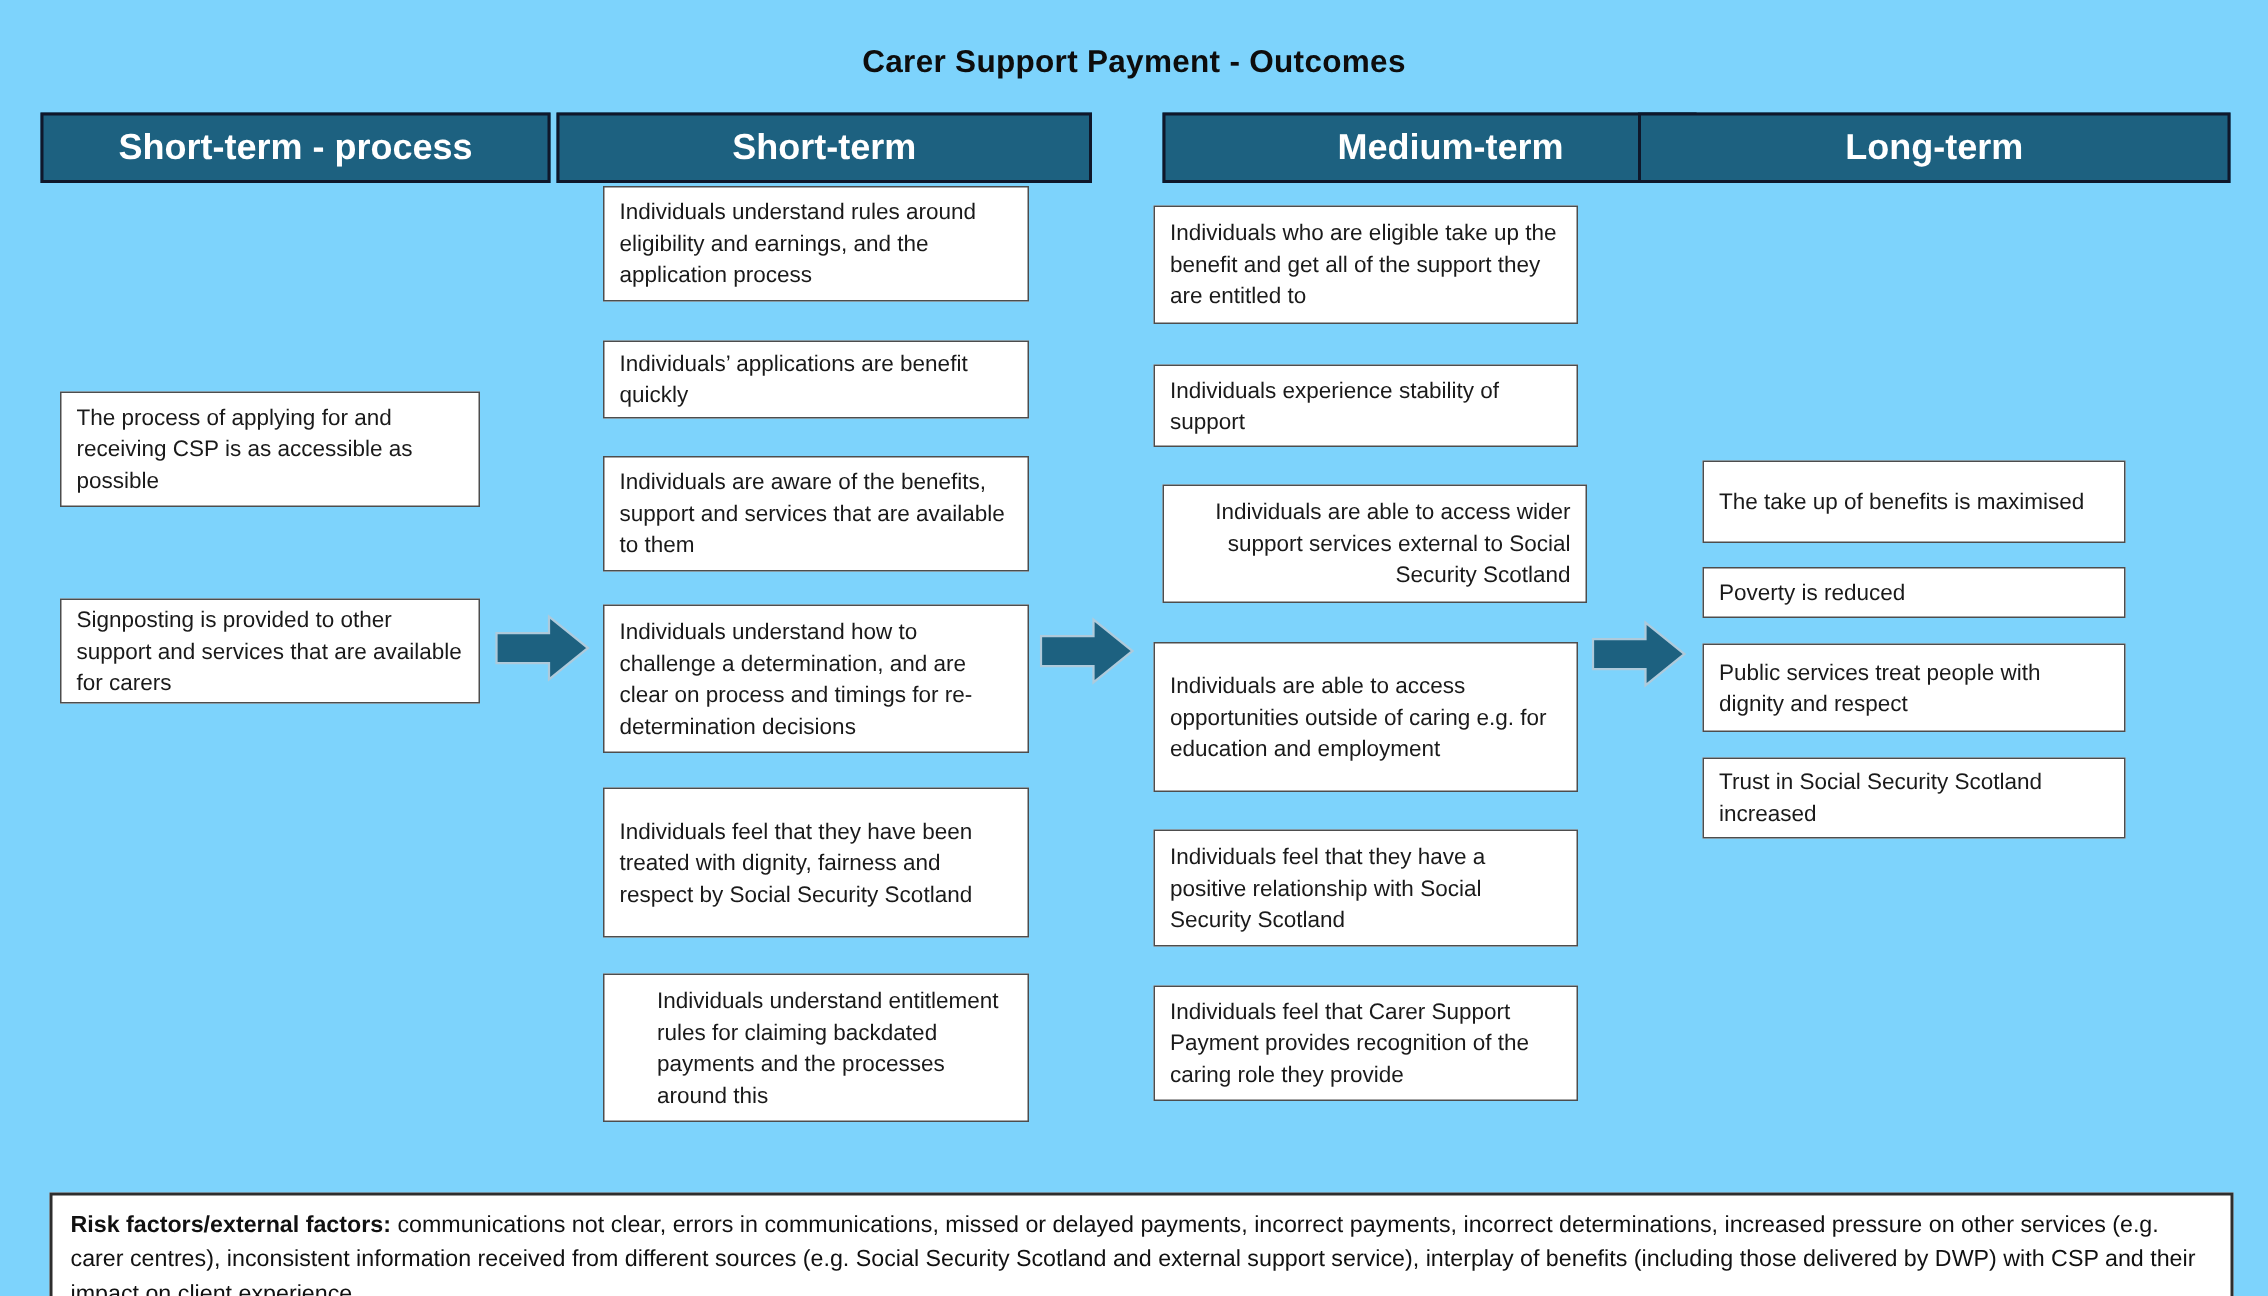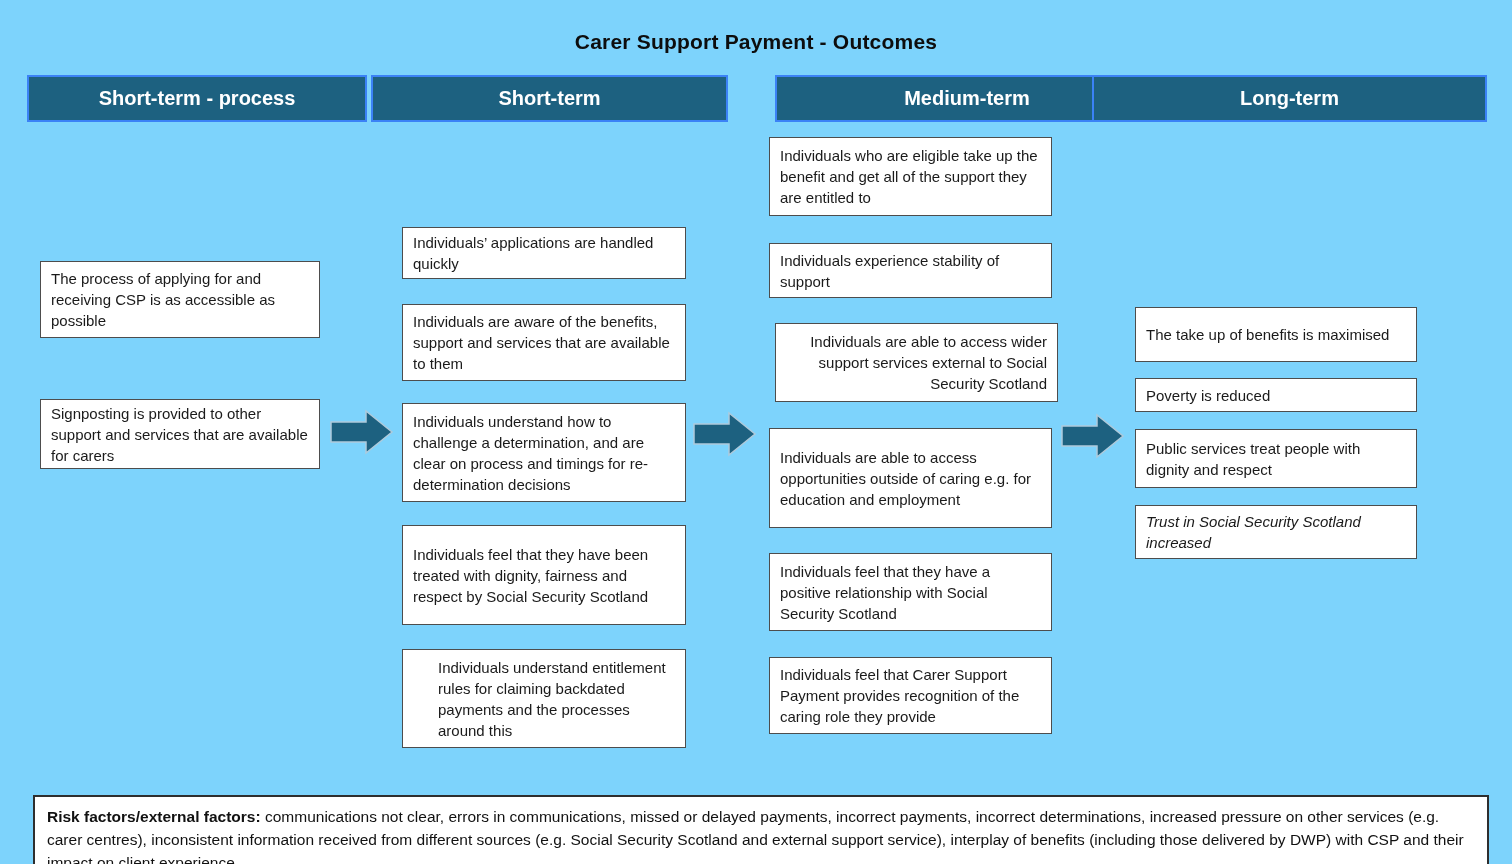--- a/index.html
+++ b/index.html
@@ -24,27 +24,27 @@
     font-size: 21px;
     font-weight: bold;
     color: #0d0d0d;
     letter-spacing: 0.2px;
   }
   .col-header {
     position: absolute;
     top: 75px;
     height: 47px;
     background: var(--header-bg, #1D6180);
-    border: 2px solid #3b82f6;
+    border: 2px solid #0f172a;
     box-sizing: border-box;
     display: flex;
     align-items: center;
     justify-content: center;
     color: #ffffff;
-    font-size: 20px;
+    font-size: 24px;
     font-weight: bold;
   }
   .box {
     position: absolute;
     box-sizing: border-box;
     background: #ffffff;
     border: 1.5px solid #4d4d4d;
     padding: 5px 10px;
     display: flex;
     flex-direction: column;
@@ -83,37 +83,38 @@
   <div class="title">Carer Support Payment - Outcomes</div>
 
   <div class="col-header" style="left:27px; width:340px;">Short-term - process</div>
   <div class="col-header" style="left:371px; width:357px;">Short-term</div>
   <div class="col-header" style="left:775px; width:356px;padding-left:28px;">Medium-term</div>
   <div class="col-header" style="left:1092px; width:395px;">Long-term</div>
 
   <div class="box" style="left:40px; top:261px; width:280px; height:77px;">The process of applying for and receiving CSP is as accessible as possible</div>
   <div class="box" style="left:40px; top:399px; width:280px; height:70px;">Signposting is provided to other support and services that are available for carers</div>
 
-  <div class="box" style="left:402px; top:227px; width:284px; height:52px;">Individuals’ applications are handled quickly</div>
+  <div class="box" style="left:402px; top:124px; width:284px; height:77px;">Individuals understand rules around eligibility and earnings, and the application process</div>
+  <div class="box" style="left:402px; top:227px; width:284px; height:52px;">Individuals’ applications are benefit quickly</div>
   <div class="box" style="left:402px; top:304px; width:284px; height:77px;">Individuals are aware of the benefits, support and services that are available to them</div>
   <div class="box" style="left:402px; top:403px; width:284px; height:99px;">Individuals understand how to challenge a determination, and are clear on process and timings for re-determination decisions</div>
   <div class="box" style="left:402px; top:525px; width:284px; height:100px;">Individuals feel that they have been treated with dignity, fairness and respect by Social Security Scotland</div>
   <div class="box" style="left:402px; top:649px; width:284px; height:99px;padding-left:35px;">Individuals understand entitlement rules for claiming backdated payments and the processes around this</div>
 
   <div class="box" style="left:769px; top:137px; width:283px; height:79px;">Individuals who are eligible take up the benefit and get all of the support they are entitled to</div>
   <div class="box" style="left:769px; top:243px; width:283px; height:55px;">Individuals experience stability of support</div>
   <div class="box" style="left:775px; top:323px; width:283px; height:79px;text-align:right;">Individuals are able to access wider support services external to Social Security Scotland</div>
   <div class="box" style="left:769px; top:428px; width:283px; height:100px;">Individuals are able to access opportunities outside of caring e.g. for education and employment</div>
   <div class="box" style="left:769px; top:553px; width:283px; height:78px;">Individuals feel that they have a positive relationship with Social Security Scotland</div>
   <div class="box" style="left:769px; top:657px; width:283px; height:77px;">Individuals feel that Carer Support Payment provides recognition of the caring role they provide</div>
 
   <div class="box" style="left:1135px; top:307px; width:282px; height:55px;">The take up of benefits is maximised</div>
   <div class="box" style="left:1135px; top:378px; width:282px; height:34px;">Poverty is reduced</div>
   <div class="box" style="left:1135px; top:429px; width:282px; height:59px;">Public services treat people with dignity and respect</div>
-  <div class="box" style="left:1135px; top:505px; width:282px; height:54px;font-style:italic;">Trust in Social Security Scotland increased</div>
+  <div class="box" style="left:1135px; top:505px; width:282px; height:54px;">Trust in Social Security Scotland increased</div>
 
   <svg class="arrow" style="left:330px; top:408px;" viewBox="0 0 64 48">
     <path d="M1,14 H36 V3 L62,24 L36,45 V34 H1 Z" style="fill:var(--arrow-fill,#1D6180); stroke:var(--arrow-stroke,#AECADB); stroke-width:1.5;"></path>
   </svg>
   <svg class="arrow" style="left:693px; top:410px;" viewBox="0 0 64 48">
     <path d="M1,14 H36 V3 L62,24 L36,45 V34 H1 Z" style="fill:var(--arrow-fill,#1D6180); stroke:var(--arrow-stroke,#AECADB); stroke-width:1.5;"></path>
   </svg>
   <svg class="arrow" style="left:1061px; top:412px;" viewBox="0 0 64 48">
     <path d="M1,14 H36 V3 L62,24 L36,45 V34 H1 Z" style="fill:var(--arrow-fill,#1D6180); stroke:var(--arrow-stroke,#AECADB); stroke-width:1.5;"></path>
   </svg>

